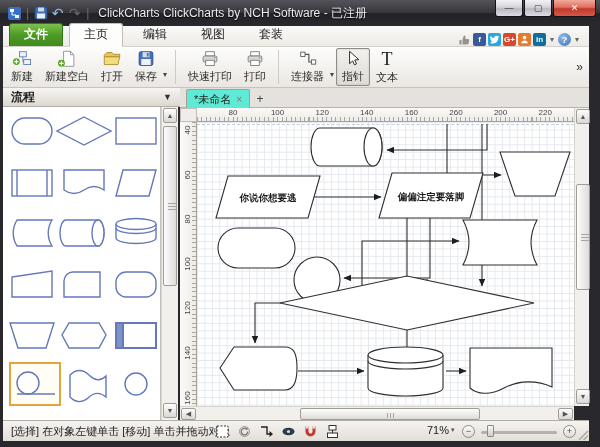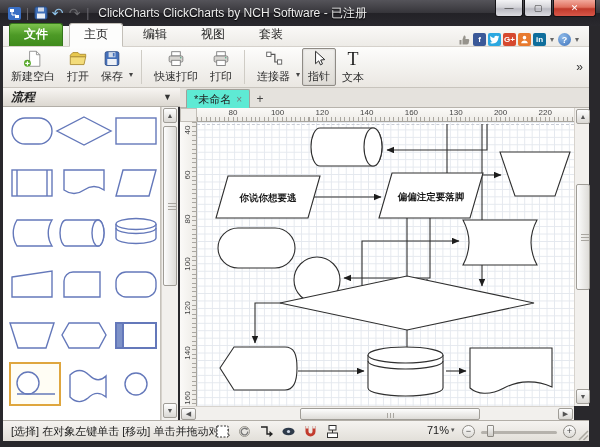--- a/index.html
+++ b/index.html
@@ -43,21 +43,21 @@
     padding:1px 5px; height:38px; border:1px solid transparent; border-radius:2px; }
   .tbtn.selected { border:1px solid #8f8b85; background:linear-gradient(#f2f1ee,#dedbd5); box-shadow:inset 0 0 2px #bbb; }
   .tlabel { font-size:11px; color:#2c2c2c; white-space:nowrap; margin-top:1px; }
   .tcaret { font-size:8px; color:#444; align-self:center; margin:14px 2px 0 0; }
   .tsep { width:1px; height:34px; background:#cfccc5; margin:0 6px; }
   .toverflow { margin-left:auto; font-size:12px; color:#333; padding-right:4px; }
 
   
   .sb-header { left:3px; top:88px; width:177px; height:19px;
     background:linear-gradient(#f7f5f2,#dcd8d1); border-bottom:1px solid #b2aea7;
-    display:flex; align-items:center; font-size:12px; font-weight:bold; color:#222; padding:0 8px;font-style:italic; }
+    display:flex; align-items:center; font-size:12px; font-weight:bold; color:#222; padding:0 8px; }
   .sb-header .dd { margin-left:auto; font-size:9px; color:#333; }
   .shape-panel { left:3px; top:107px; width:158px; height:313px; background:#fff; border-right:1px solid #c6c2bb; }
   .sb-scroll { left:161px; top:107px; width:17px; height:313px; background:#f2f0ed; border-left:1px solid #d7d3cd; }
   .sbtn { position:absolute; left:1px; width:14px; height:15px; font-size:7px; color:#555;
     background:linear-gradient(#fefefe,#dad8d4); border:1px solid #a09d97; border-radius:2px;
     display:flex; align-items:center; justify-content:center; }
   .sthumb { position:absolute; left:1px; width:14px; background:linear-gradient(90deg,#fdfdfd,#dedcd8);
     border:1px solid #a09d97; border-radius:2px; }
   .sgrip { position:absolute; left:4px; width:8px; height:1px; background:#a9a6a0; }
 
@@ -173,20 +173,30 @@
     <span class="soc" style="background:#0f6e9c">in</span>
     <span class="caret">▾</span>
     <span class="helpbtn">?</span>
     <span class="caret">▾</span>
   </div>
 </div>
 
 <div class="abs toolbar">
   <div class="tbtn">
     <svg width="22" height="21" viewBox="0 0 22 21">
+        <rect x="8" y="2" width="8" height="6" fill="#eef2fa" stroke="#5a79b5"></rect>
+        <rect x="13" y="11" width="8" height="6" fill="#eef2fa" stroke="#5a79b5"></rect>
+        <path d="M12 8v6h1" stroke="#5a79b5" fill="none"></path>
+        <circle cx="4.5" cy="13.5" r="4" fill="#57a829"></circle>
+        <path d="M4.5 11v5M2 13.5h5" stroke="#fff" stroke-width="1.4"></path>
+      </svg>
+    <span class="tlabel">新建</span>
+  </div>
+  <div class="tbtn">
+    <svg width="22" height="21" viewBox="0 0 22 21">
         <path d="M7 1.5h8l4 4V19H7z" fill="#fff" stroke="#8a8a8a"></path>
         <path d="M15 1.5v4h4" fill="none" stroke="#8a8a8a"></path>
         <circle cx="4.5" cy="15.5" r="4" fill="#57a829"></circle>
         <path d="M4.5 13v5M2 15.5h5" stroke="#fff" stroke-width="1.4"></path>
       </svg>
     <span class="tlabel">新建空白</span>
   </div>
   <div class="tbtn">
     <svg width="22" height="21" viewBox="0 0 22 21">
         <path d="M2 6l3-3h6l2 2h7v3H2z" fill="#e8c84e" stroke="#a8892c"></path>
@@ -316,21 +326,21 @@
   <div class="newtab">+</div>
 </div>
 
 <div class="abs corner"></div>
 <div class="abs h-ruler">
     <span class="hnum" style="left: 36px;">80</span>
     <span class="hnum" style="left: 80.6px;">100</span>
     <span class="hnum" style="left: 125.2px;">120</span>
     <span class="hnum" style="left: 169.8px;">140</span>
     <span class="hnum" style="left: 214.4px;">160</span>
-    <span class="hnum" style="left: 259px;">130</span>
+    <span class="hnum" style="left: 259px;">260</span>
     <span class="hnum" style="left: 303.6px;">200</span>
     <span class="hnum" style="left: 348.2px;">220</span>
   </div>
 <div class="abs v-ruler">
     <span class="vnum" style="top: 1px;">40</span>
     <span class="vnum" style="top: 45.6px;">60</span>
     <span class="vnum" style="top: 90.2px;">80</span>
     <span class="vnum" style="top: 134.8px;">100</span>
     <span class="vnum" style="top: 179.4px;">120</span>
     <span class="vnum" style="top: 224px;">140</span>

